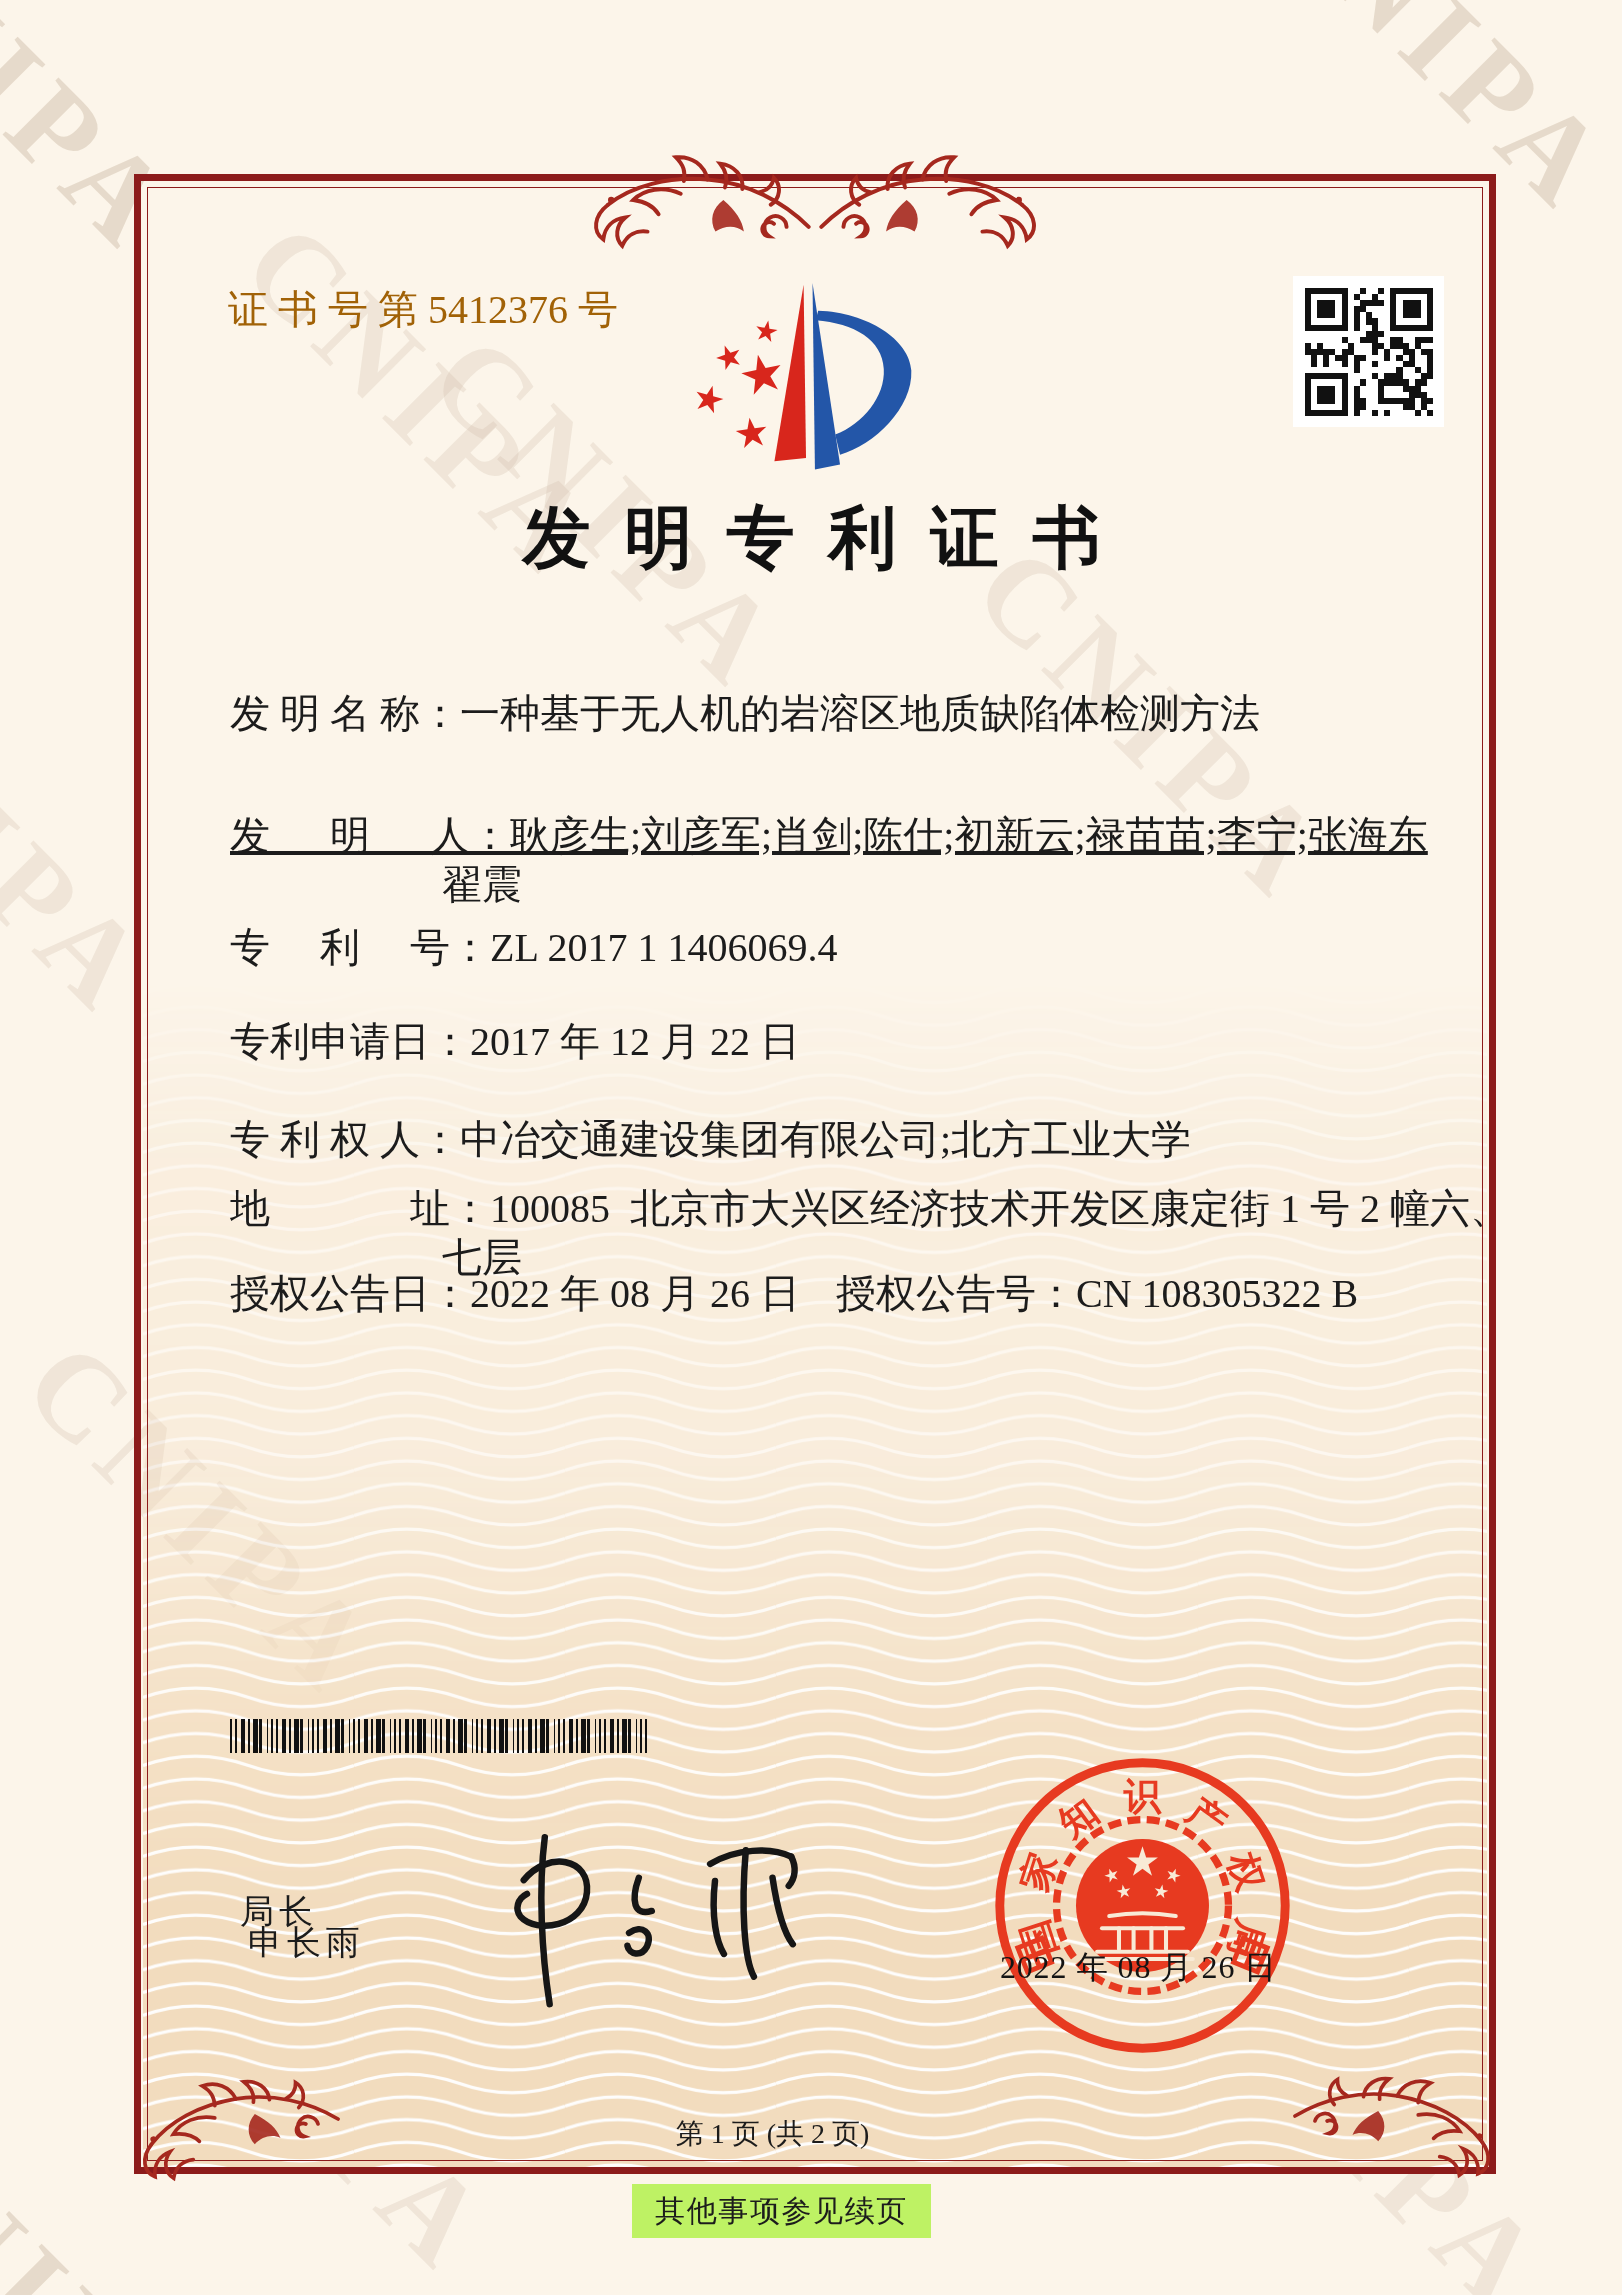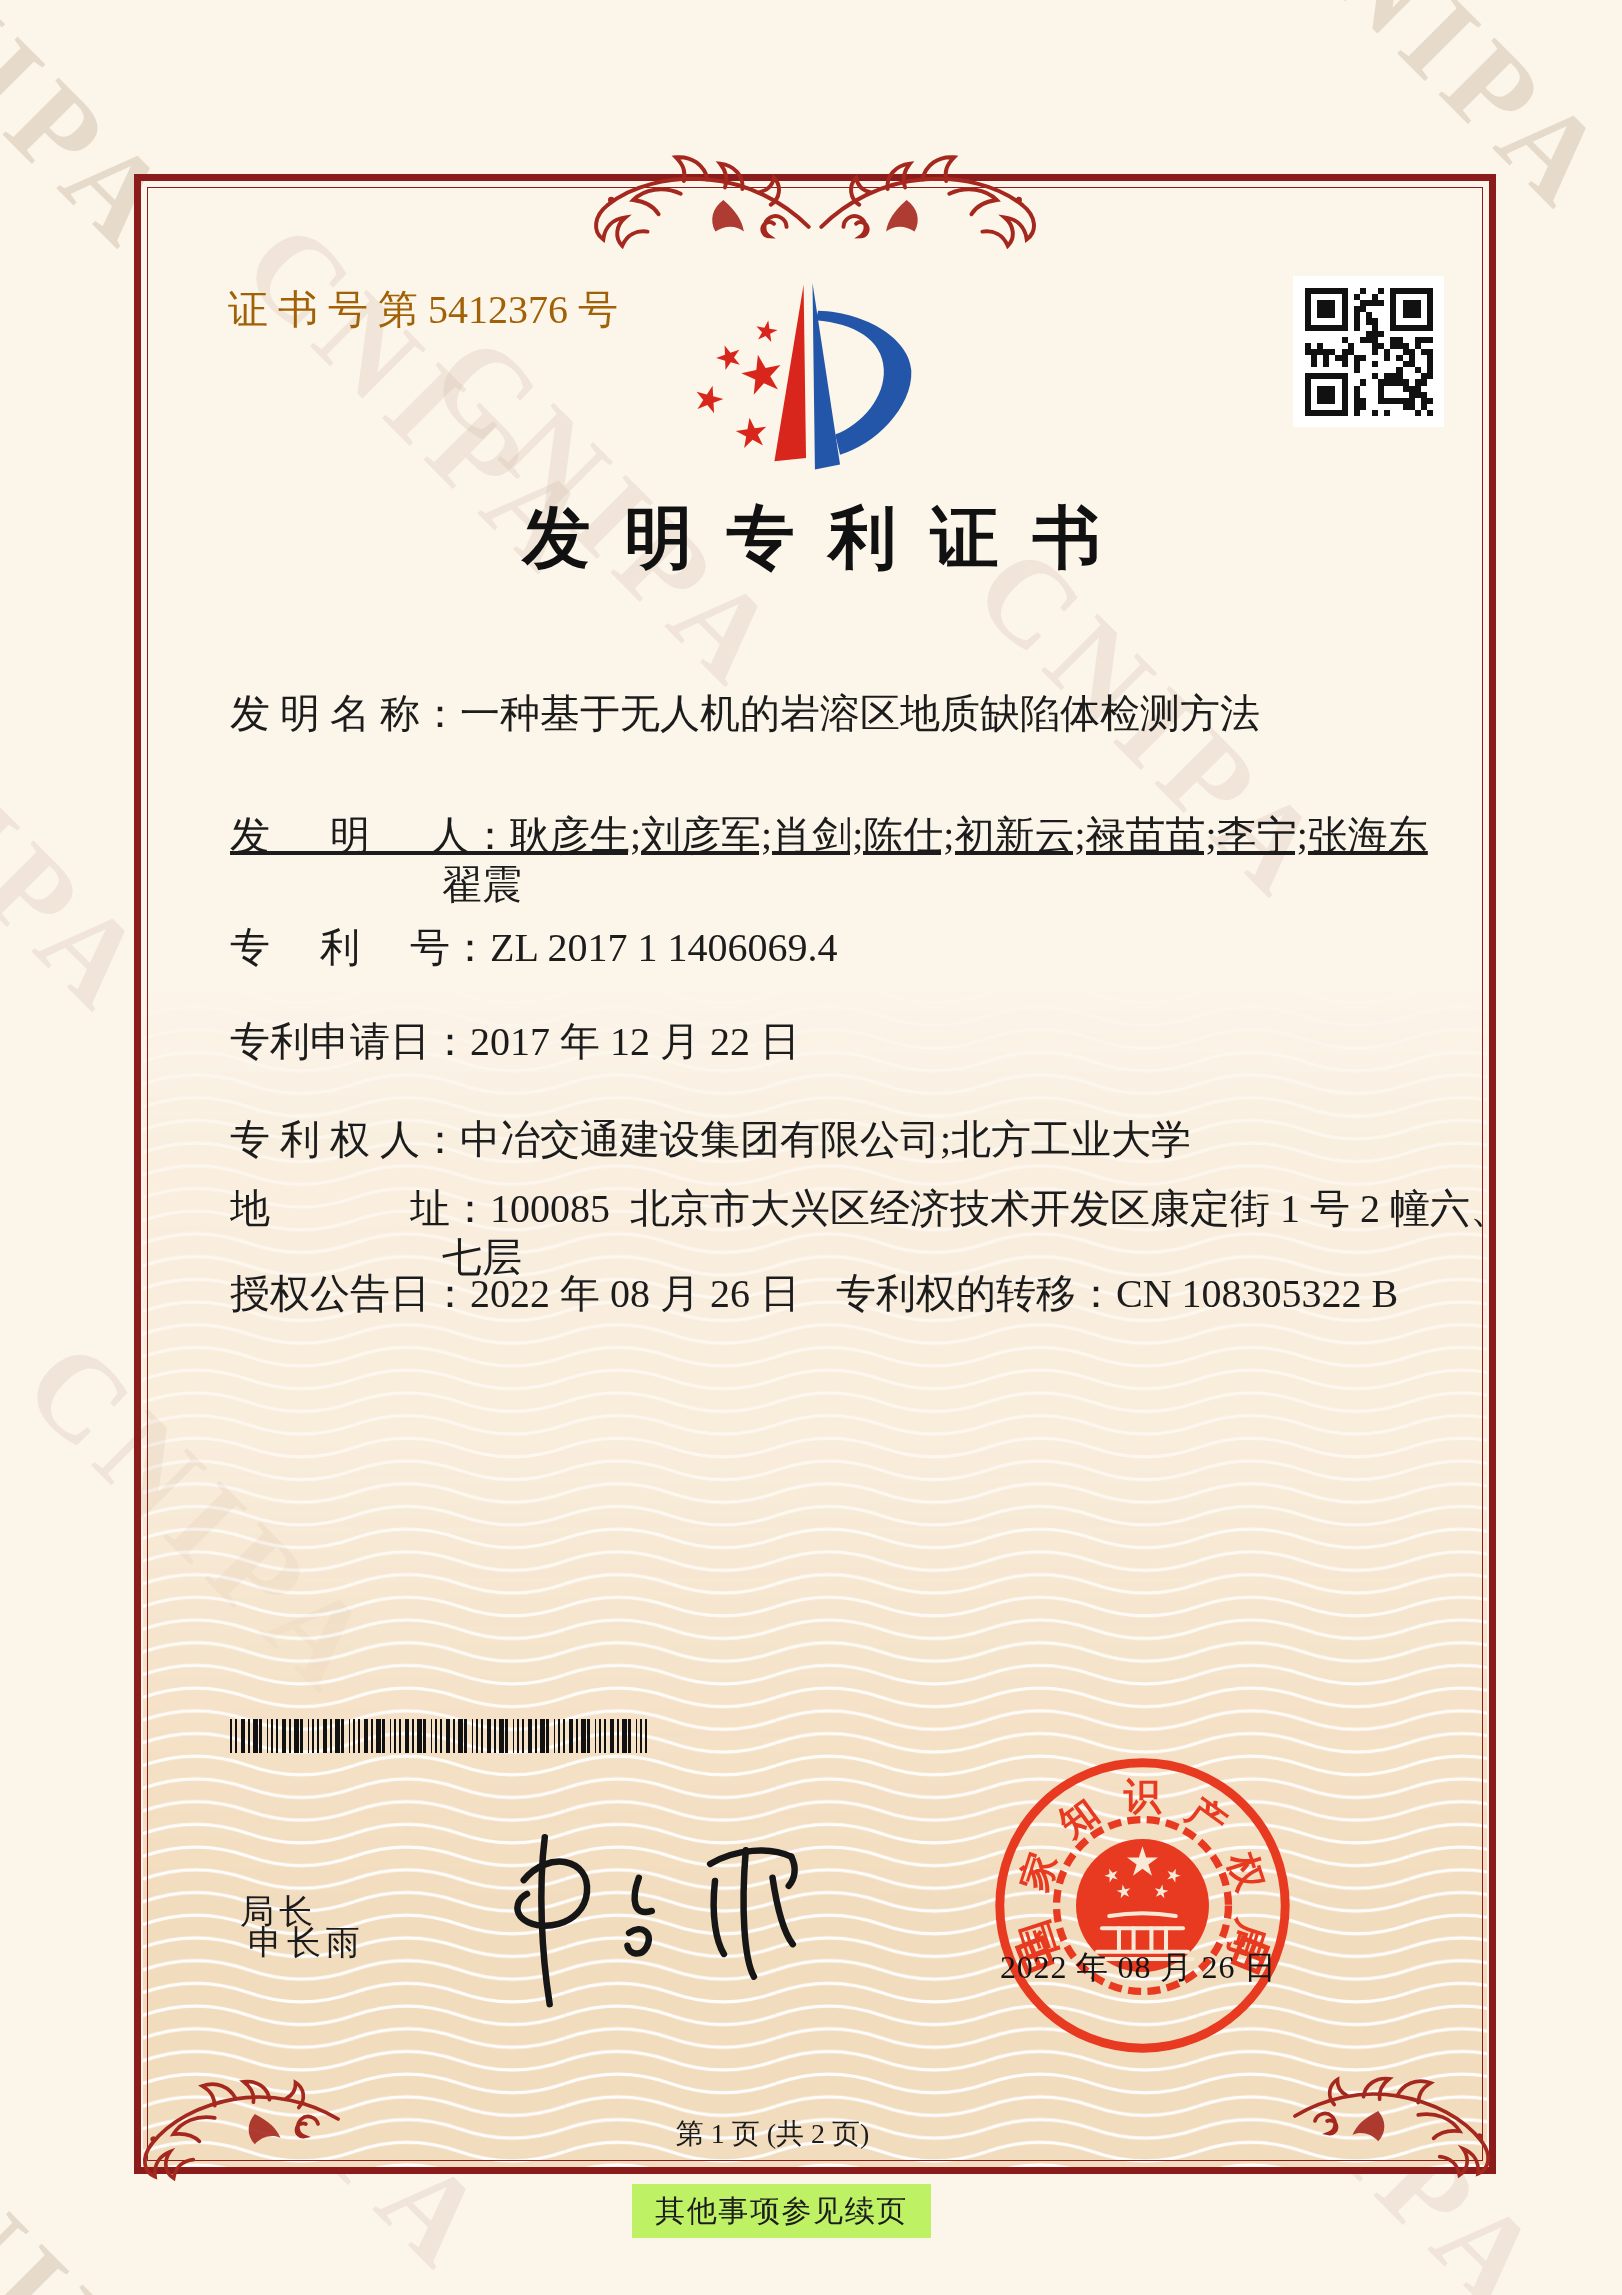--- a/index.html
+++ b/index.html
@@ -392,21 +392,21 @@
   <div class="row row-patno"><span>专     利     号：</span><span>ZL 2017 1 1406069.4</span></div>
 
   <div class="row row-filing"><span>专利申请日：</span><span>2017 年 12 月 22 日</span></div>
 
   <div class="row row-patentee"><span>专 利 权 人：</span><span>中冶交通建设集团有限公司;北方工业大学</span></div>
 
   <div class="row row-addr"><span>地              址：</span><span>100085  北京市大兴区经济技术开发区康定街 1 号 2 幢六、</span></div>
   <div class="row row-addr2">七层</div>
 
   <div class="row row-grantdate"><span>授权公告日：</span><span>2022 年 08 月 26 日</span></div>
-  <div class="row row-grantno"><span>专利权的转移：</span><span>CN 108305322 B</span></div>
+  <div class="row row-grantno"><span>授权公告号：</span><span>CN 108305322 B</span></div>
 
 
   <div class="barcode"></div>
 
   <div class="director-title">局长</div>
   <div class="director-name">申长雨</div>
 
   <svg class="sig" viewBox="0 0 480 255">
     <g fill="none" stroke="#161616" stroke-width="8" stroke-linecap="round" stroke-linejoin="round">
       <path d="M96,42 C88,105 92,185 102,248"></path>

